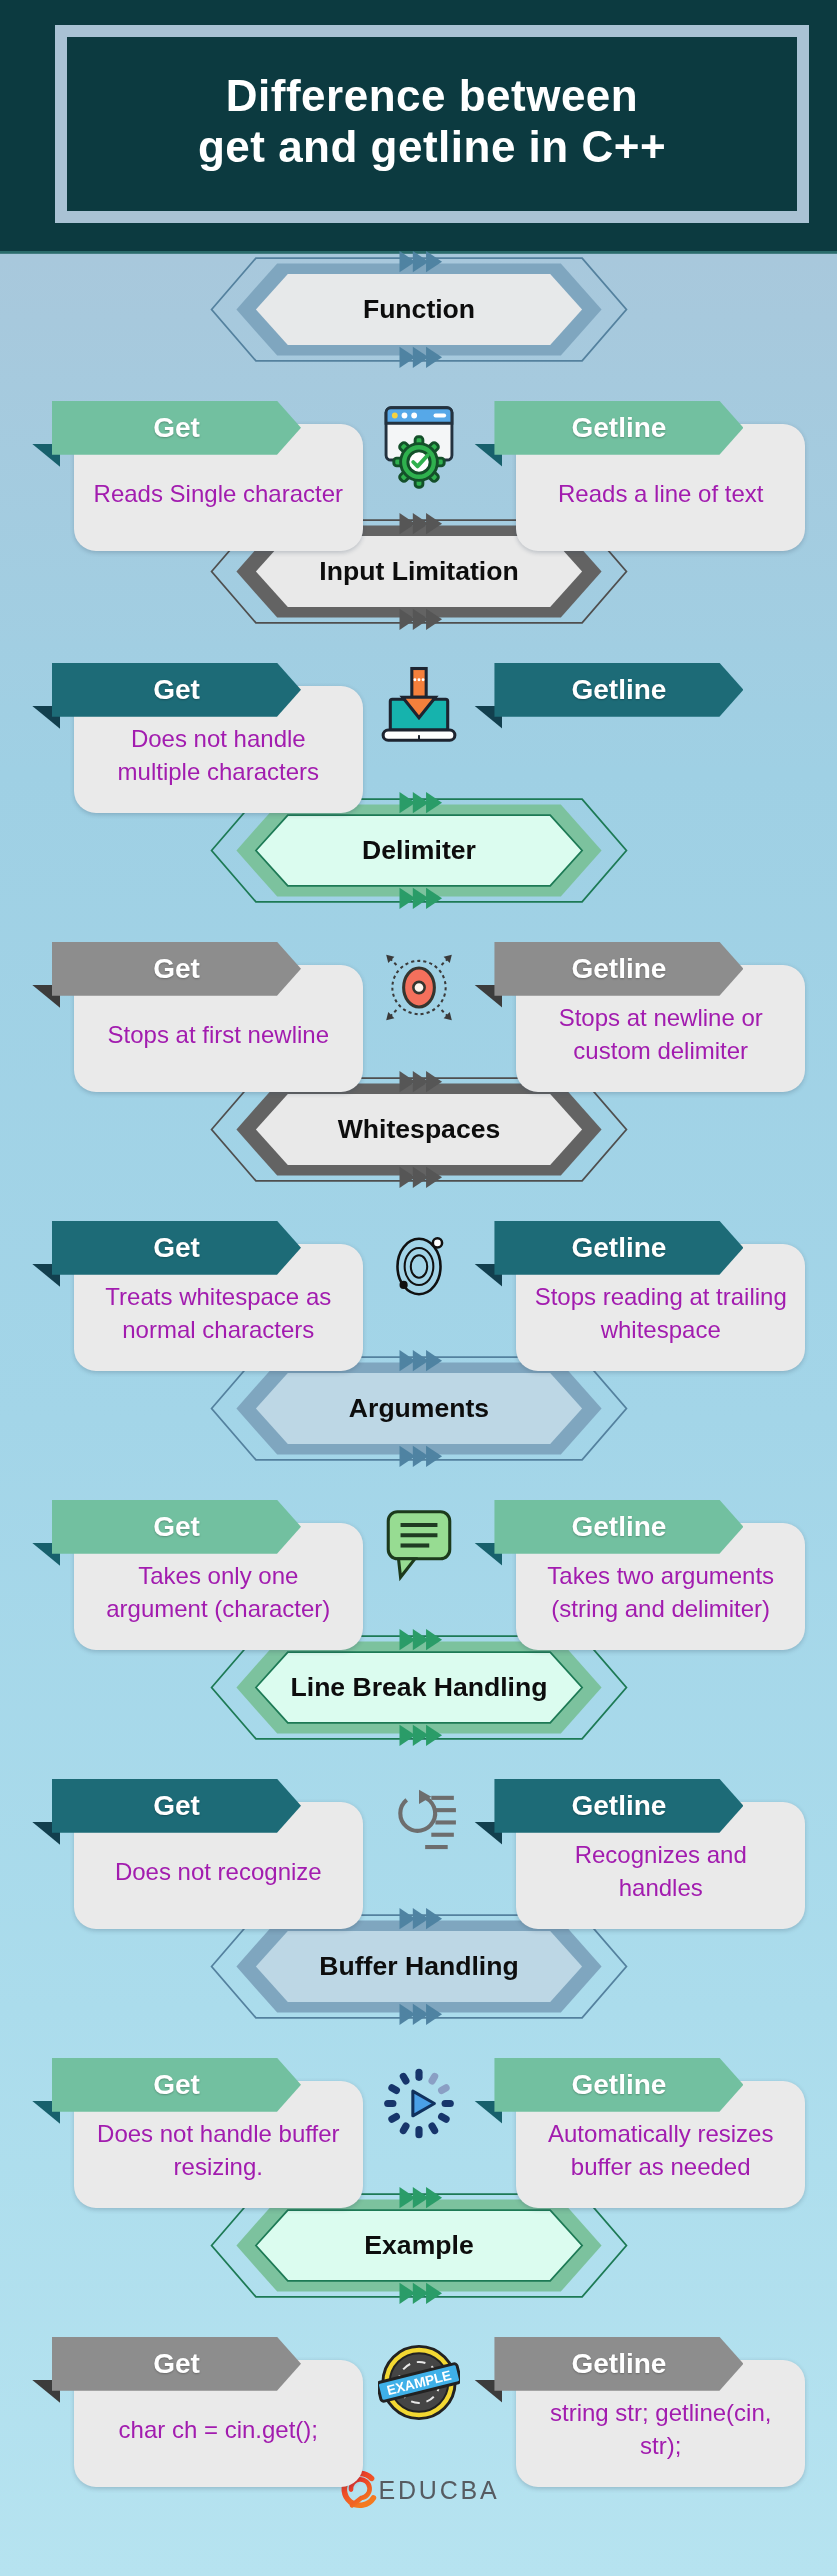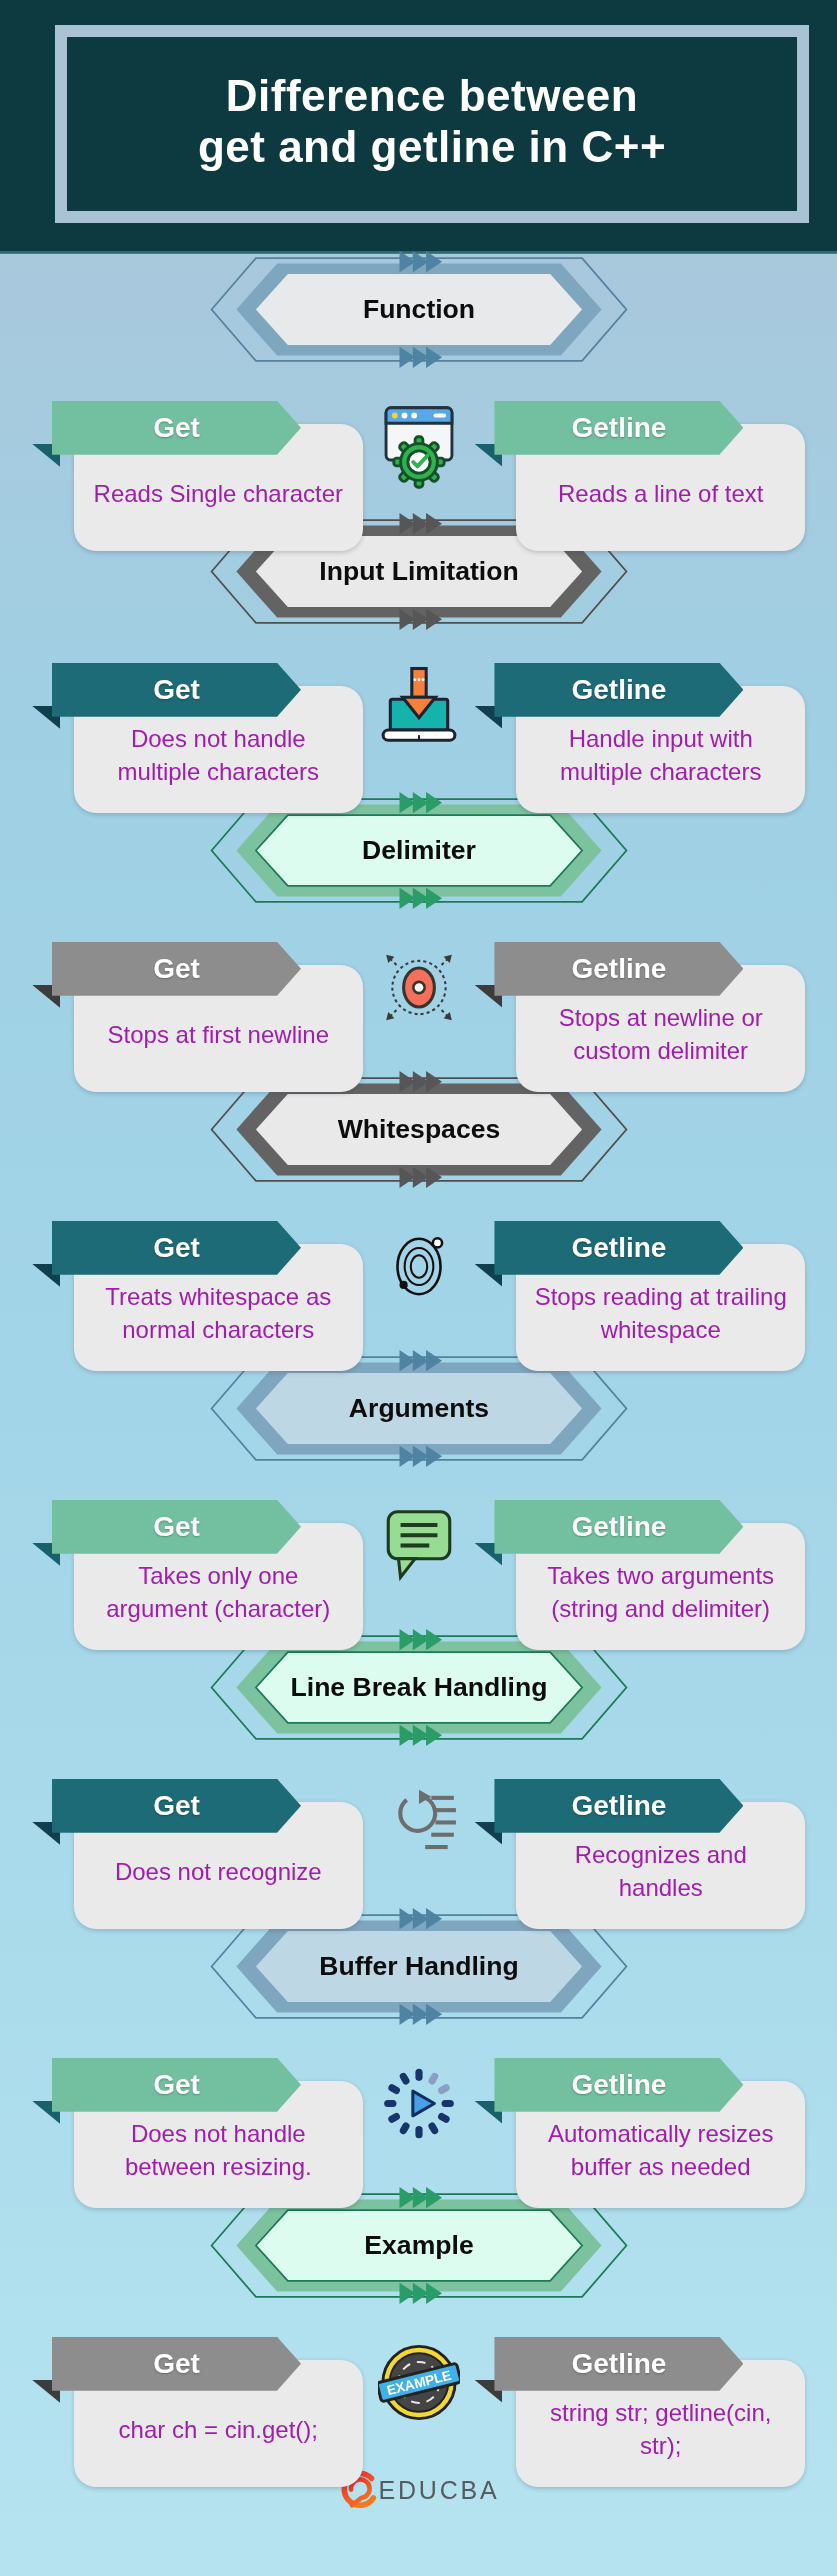--- a/index.html
+++ b/index.html
@@ -185,21 +185,20 @@
     <circle cx="36" cy="15" r="1.4" fill="#ffffff"></circle>
             <circle cx="40" cy="15" r="1.4" fill="#ffffff"></circle>
             <circle cx="44" cy="15" r="1.4" fill="#ffffff"></circle>
   </svg>
         </div>
       <div class="card">
         <div class="ribbon">
           <span>Getline</span>
         </div>
         <div class="fold"></div>
-        <div class="card-body">Handle input with multiple characters</div>
       </div>
     </div>
   </section>
 
   <section class="section theme-green ribbon-gray">
     <svg class="banner-svg" viewBox="0 0 480 132">
       <polygon points="6,66 56,8 424,8 474,66 424,124 56,124" style="fill:none;stroke:var(--outline);stroke-width:2"></polygon>
       <polygon points="34,66 80,14 400,14 446,66 400,118 80,118" style="fill:var(--band)"></polygon>
       <polygon points="56,66 92,26 388,26 424,66 388,106 92,106" style="fill:var(--hexfill);stroke:var(--inner-stroke);stroke-width:2"></polygon>
       <g style="fill:var(--chev)">
@@ -403,21 +402,21 @@
           <polygon points="248,108 248,132 266,120"></polygon>
       </g>
       <text x="240" y="76" text-anchor="middle" class="hex-title">Buffer Handling</text>
     </svg>
     <div class="cards-row">
       <div class="card">
         <div class="ribbon">
           <span>Get</span>
         </div>
         <div class="fold"></div>
-        <div class="card-body">Does not handle between resizing.</div>
+        <div class="card-body">Does not handle buffer resizing.</div>
       </div>
       <div class="icon-col">
           <svg viewBox="0 0 80 80">
     <g fill="#17356b">
       <g transform="rotate(0 40 40)">
                 <rect x="36.5" y="6" width="7" height="12" rx="3.5"></rect>
               </g>
       <g transform="rotate(30 40 40)">
                 <rect x="36.5" y="6" width="7" height="12" rx="3.5" fill="#8a9fc4"></rect>
               </g>

